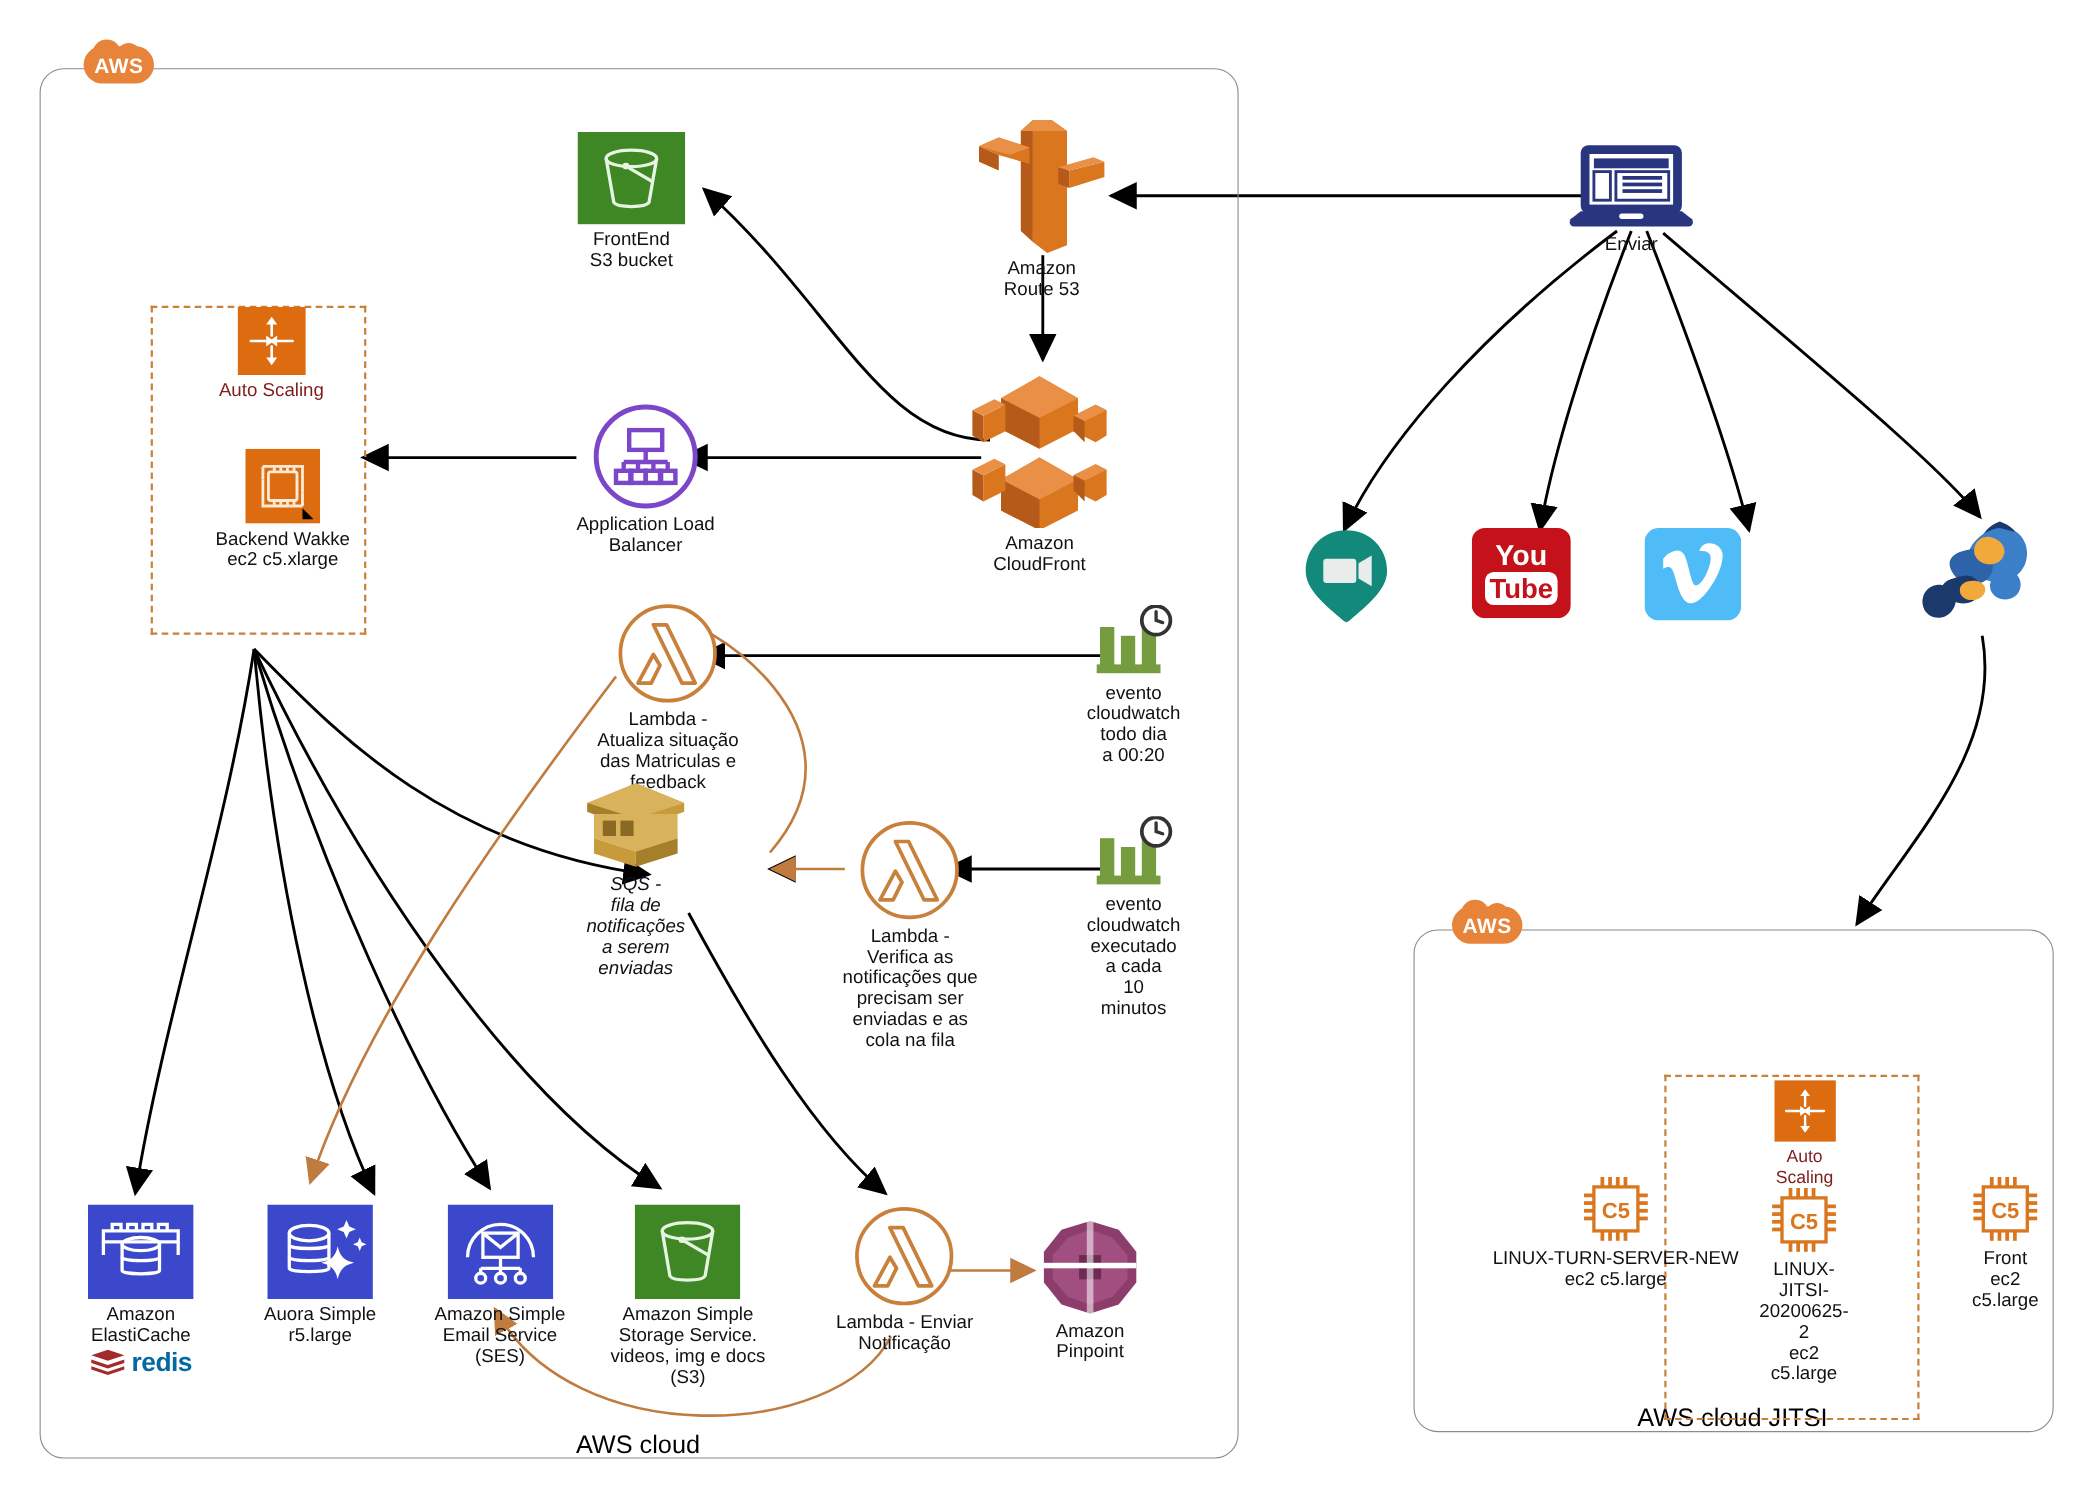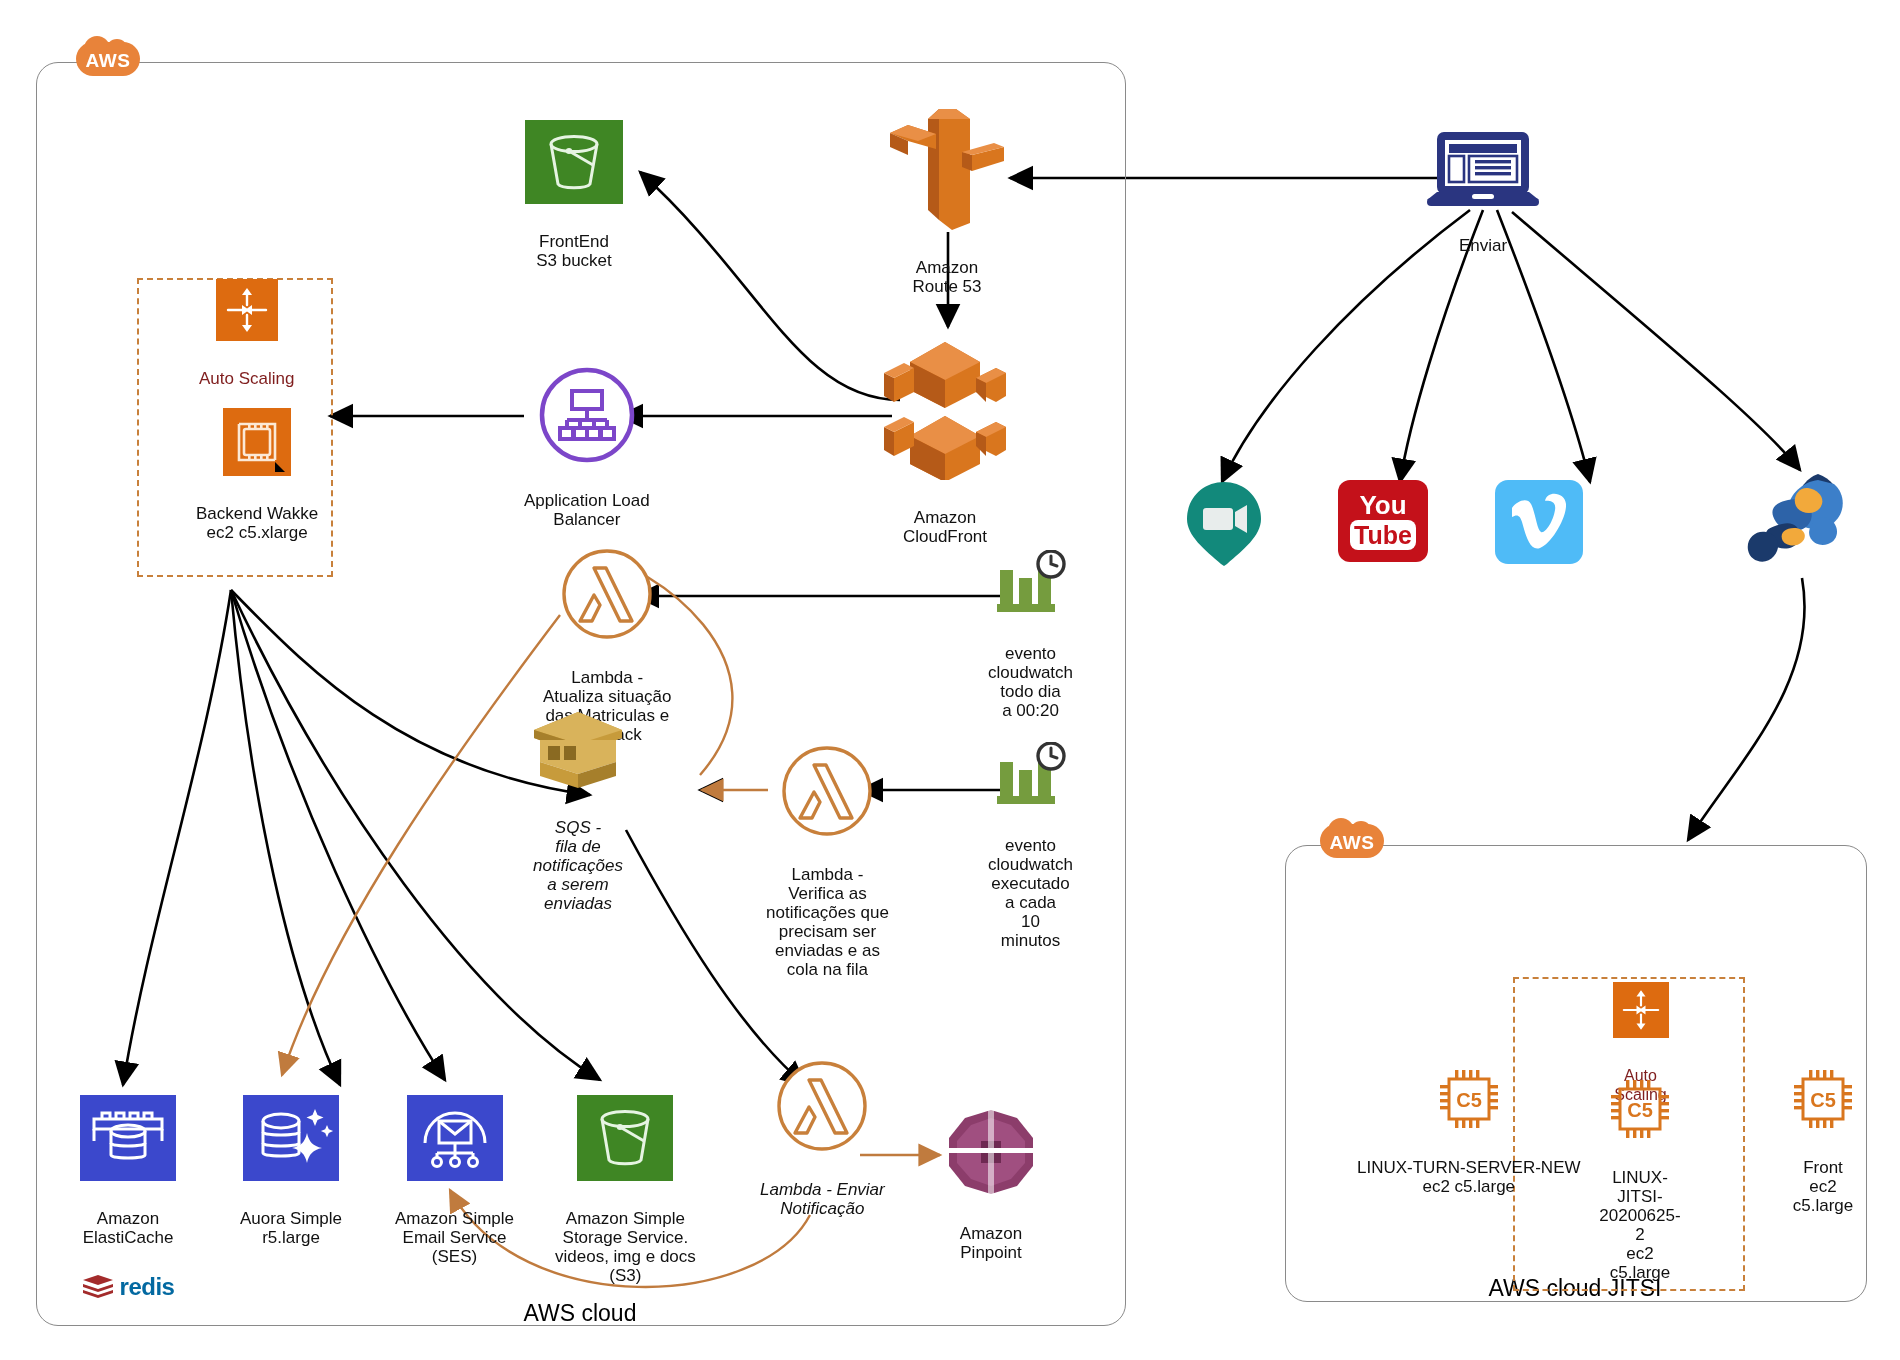--- a/index.html
+++ b/index.html
@@ -13,21 +13,21 @@
   .cloudtag{position:absolute;display:flex;align-items:center;justify-content:center;
             width:64px;height:44px;color:#fff;font-weight:bold;font-size:19px;letter-spacing:.5px;}
   .cloudtag .bub{position:absolute;left:0;top:6px;width:64px;height:34px;background:#E8833A;border-radius:17px;}
   .cloudtag .bub2{position:absolute;left:8px;top:0px;width:26px;height:26px;background:#E8833A;border-radius:50%;}
   .cloudtag .bub3{position:absolute;left:30px;top:3px;width:22px;height:22px;background:#E8833A;border-radius:50%;}
   .cloudtag span{position:relative;z-index:3;top:3px;}
   .dashbox{position:absolute;border:2px dashed #C8803B;}
   .boxcaption{position:absolute;text-align:center;font-size:23px;color:#000;}
 
   
-  .node{position:absolute;display:flex;flex-direction:column;align-items:center;gap:24px;}
+  .node{position:absolute;display:flex;flex-direction:column;align-items:center;}
   .node .lbl{margin-top:4px;text-align:center;font-size:17px;line-height:19px;color:#111;white-space:pre-line;}
   .node .lbl.orange{color:#7f1d1d;}
   .ico{display:block;}
   .redis{display:flex;align-items:center;gap:6px;margin-top:2px;}
   .redis .rtxt{font-size:24px;color:#0369a1;font-weight:bold;letter-spacing:-.5px;}
 </style>
 </head>
 <body>
 
 <div id="stage">
@@ -399,21 +399,21 @@
         <path d="M43,32 L67,46"></path>
       </g>
       <ellipse cx="43" cy="32" rx="3.2" ry="3" fill="#E6F4E2"></ellipse>
     </svg>
     <div class="lbl">Amazon Simple
 Storage Service.
 videos, img e docs
 (S3)</div>
   </div>
 
-  <div class="node" style="left:760px;top:1060px;font-style:italic;">
+  <div class="node" style="left:760px;top:1096px;">
     <svg class="ico" width="92" height="92" viewBox="0 0 92 92">
       <circle cx="46" cy="46" r="43" fill="#fff" stroke="#C8803B" stroke-width="3.4"></circle>
       <path d="M33,20 h12 l26,53 h-12 z M33,47 l-14,26 h12 l8,-16 z" fill="none" stroke="#C8803B" stroke-width="3.4" stroke-linejoin="round"></path>
     </svg>
     <div class="lbl">Lambda - Enviar
 Notificação</div>
   </div>
 
   <div class="node" style="left:945px;top:1108px;">
     <svg class="ico" width="92" height="88" viewBox="0 0 92 88">

